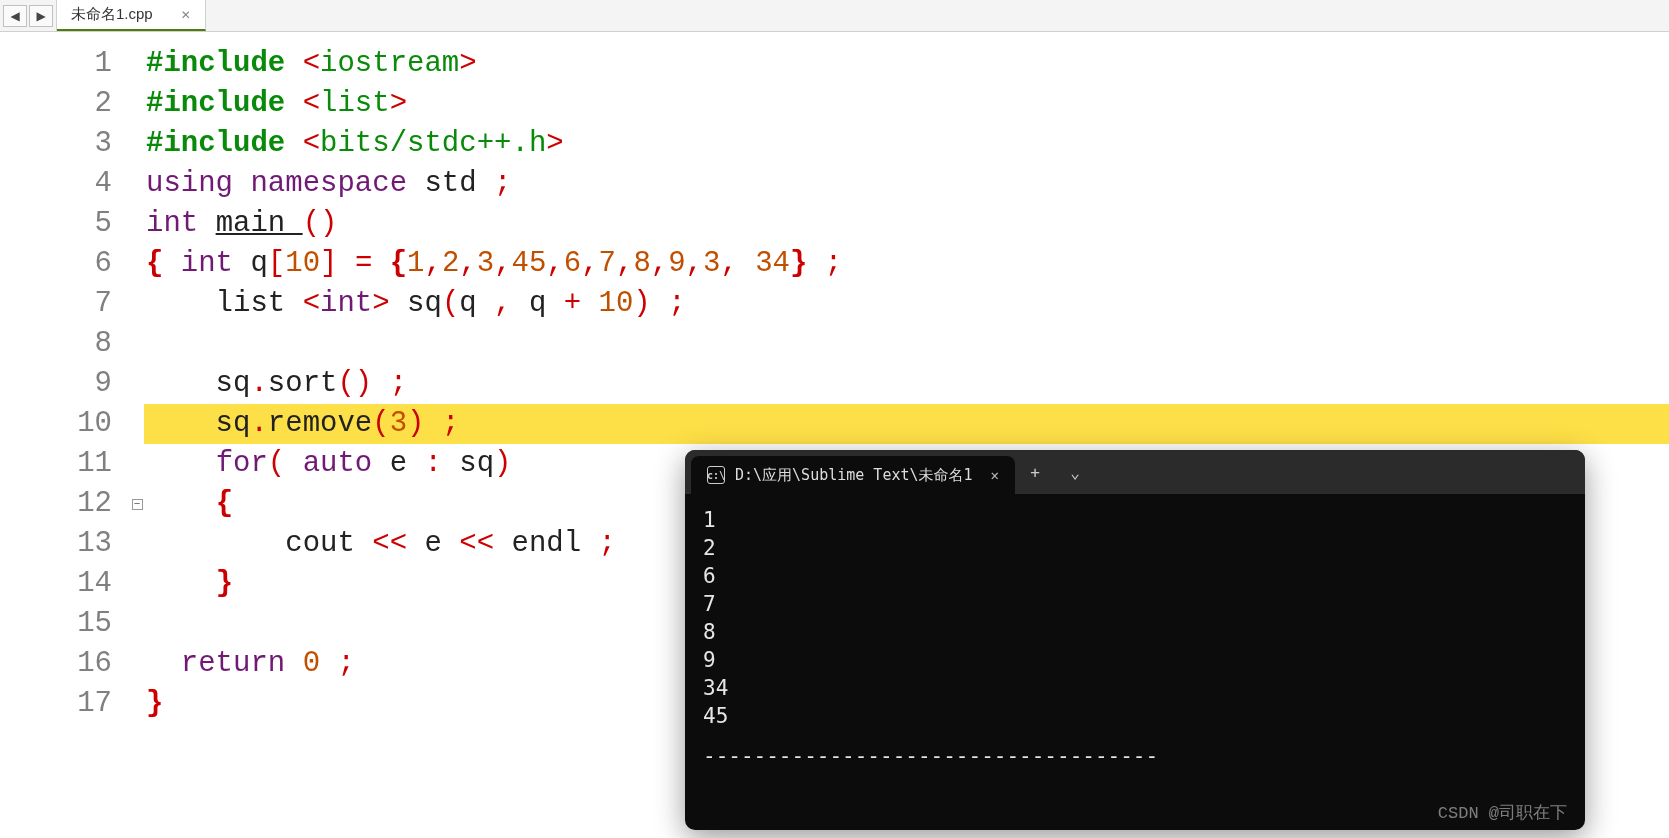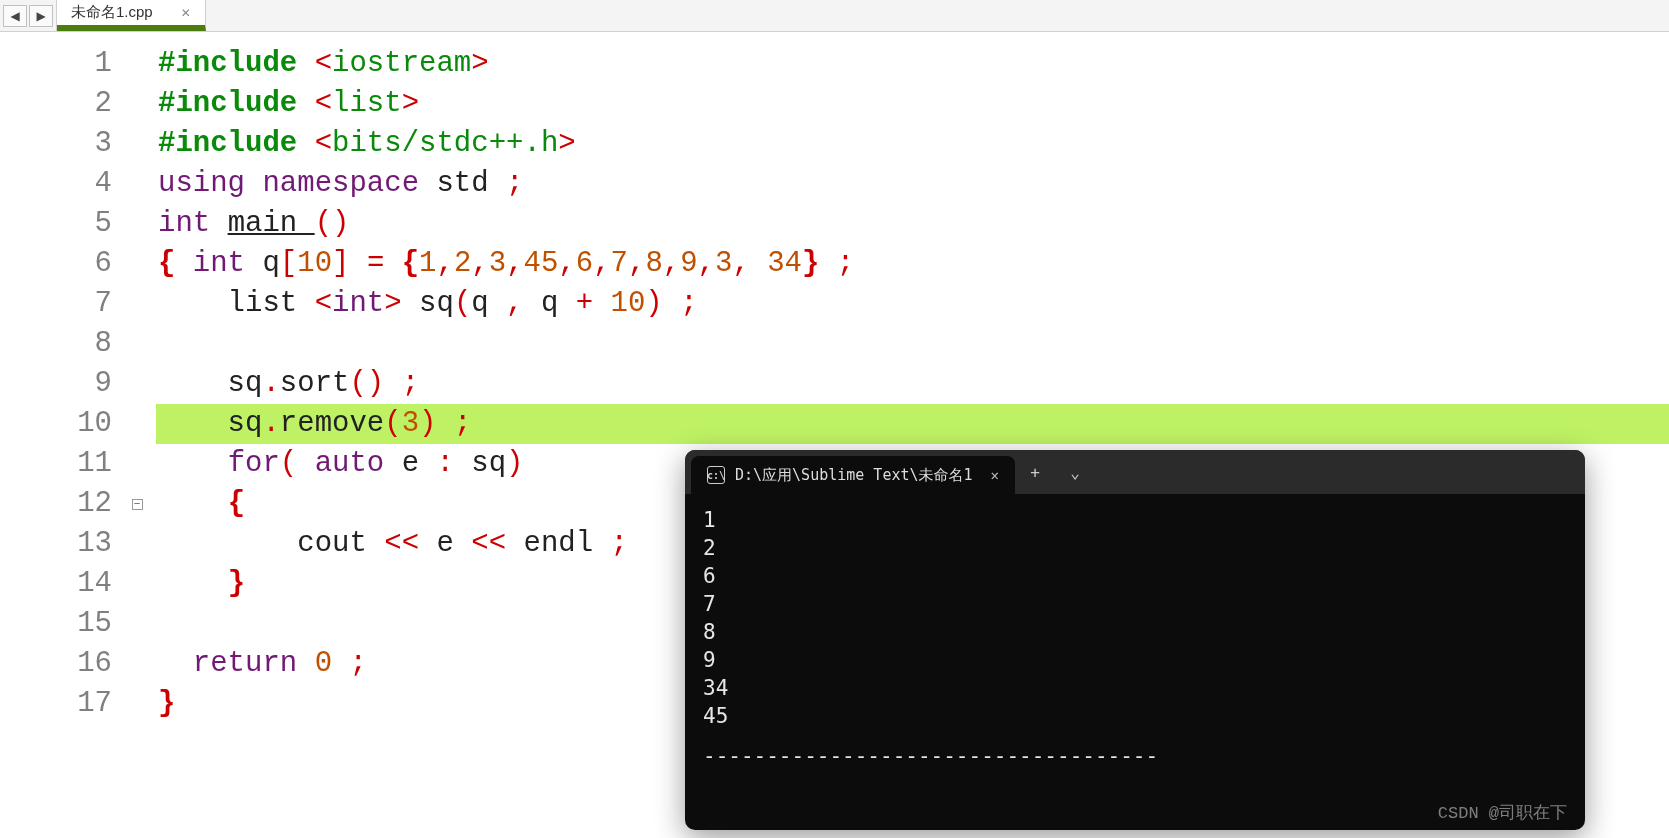--- a/index.html
+++ b/index.html
@@ -30,21 +30,21 @@
     margin:0 1px;
     cursor:pointer;
     font-size:12px; color:#444;
     display:flex;align-items:center;justify-content:center;
   }
   .tab {
     display:flex; align-items:center;
     padding:0 14px;
     background:#ffffff;
     border-right:1px solid #d0d0d0;
-    border-bottom:6px solid #4d7c0f;
+    border-bottom:2px solid #4d7c0f;
     font-size:15px;
     color:#333;
     position:relative;
   }
   .tab .close {
     margin-left:28px;
     font-size:12px;
     color:#888;
     cursor:pointer;
   }
@@ -70,24 +70,23 @@
     width:14px;
     padding-top:12px;
     color:#888;
     font-size:14px;
   }
   .fold-col .fc { height:40px; display:flex;align-items:center;justify-content:center; }
   .code {
     flex:1;
     padding-top:12px;
     position:relative;
-    margin-left:12px;
   }
   .code .row { height:40px; position:relative; padding-left:2px;}
-  .code .row.hl { background:#bef264; }
+  .code .row.hl { background:#fde047; }
   
   .kw  { color:#701a75; font-weight:normal; }
   .dir { color:#0a8a0a; font-weight:bold; }
   .hdr { color:#0a8a0a; }
   .pun { color:#cc0000; }   
   .brace { color:#cc0000; font-weight:bold;}
   .num { color:#c05000; }
   .id  { color:#222; }
   .fn  { color:#222;text-decoration:underline; }
   .foldbtn {

